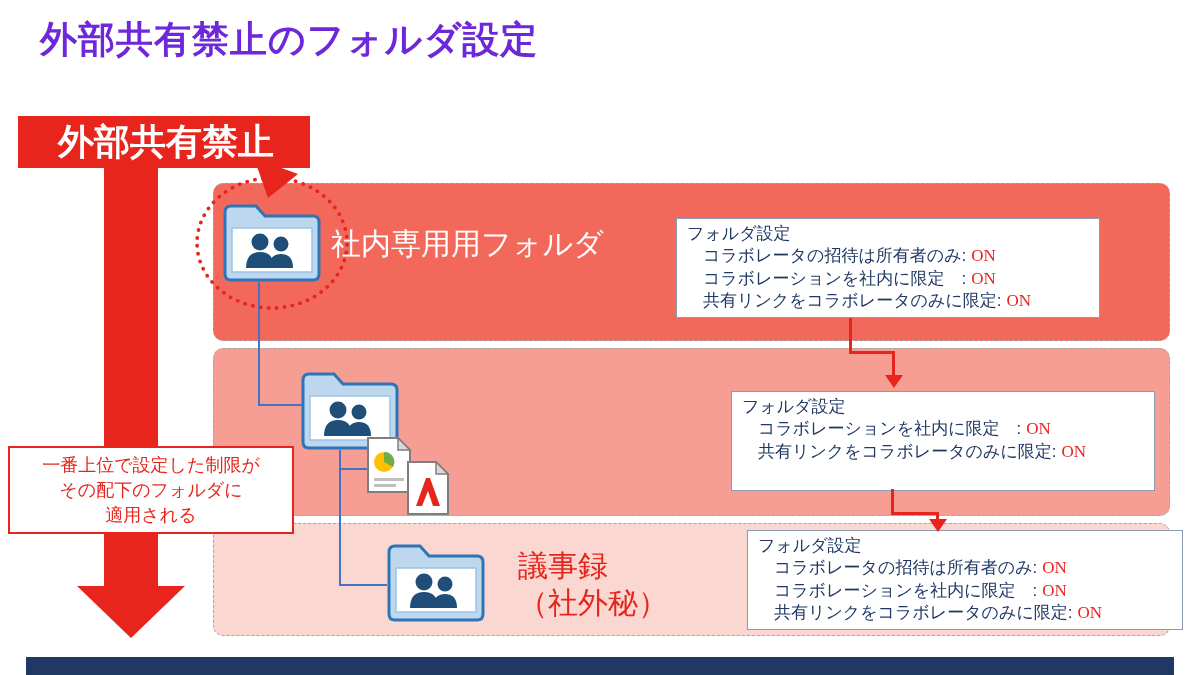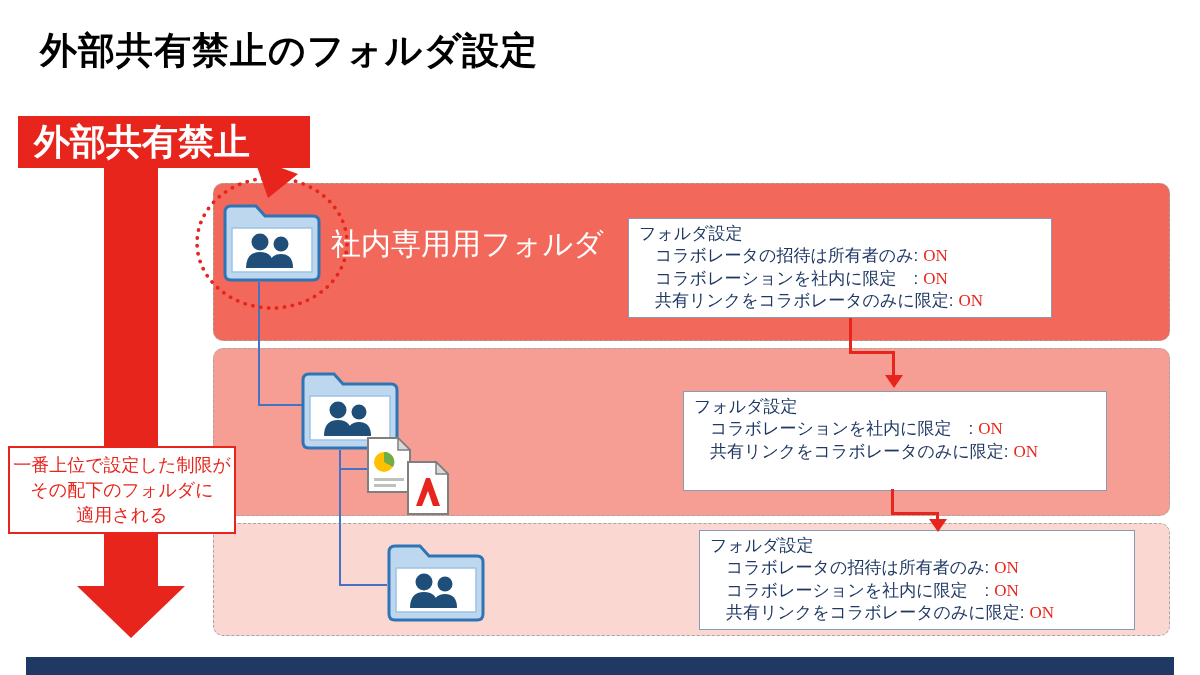--- a/index.html
+++ b/index.html
@@ -3,42 +3,42 @@
 <meta charset="utf-8">
 <style>
   html,body { margin:0; padding:0; background:#ffffff; }
   .slide {
     position:relative; width:1200px; height:675px; background:#ffffff;
     font-family:"Liberation Sans","DejaVu Sans",sans-serif; overflow:hidden;
   }
   .abs { position:absolute; }
 
   .title {
-    left:40px; top:26px; font-size:37px; font-weight:bold; color:#000000; letter-spacing:1px;
+    left:40px; top:15px; font-size:37px; font-weight:bold; color:#6d28d9; letter-spacing:1px;
   }
 
   
   .banner {
     left:18px; top:116px; width:292px; height:52px; background:#e8251d;
     color:#ffffff; font-size:36px; font-weight:bold; line-height:52px;
-    padding-left:16px; box-sizing:border-box; z-index:5;
+    padding-left:40px; box-sizing:border-box; z-index:5;
   }
   .banner-pointer { left:252px; top:158px; z-index:4; }
 
   
   .flow-arrow-body { left:104px; top:166px; width:54px; height:422px; background:#e8251d; z-index:2; }
   .flow-arrow-head {
     left:77px; top:586px; width:0; height:0;
     border-left:54px solid transparent; border-right:54px solid transparent;
     border-top:52px solid #e8251d; z-index:2;
   }
 
   
   .note {
-    left:8px; top:446px; width:228px; background:#ffffff; border:2px solid #e8251d;
+    left:8px; top:446px; width:286px; background:#ffffff; border:2px solid #e8251d;
     color:#e8251d; font-size:18px; line-height:1.38; text-align:center;
     padding:5px 2px; white-space:pre-line; z-index:6; box-sizing:border-box;
   }
 
   
   .band { left:213px; width:957px; border:1px dashed #a6a6a6; border-radius:10px; box-sizing:border-box; z-index:0; }
   .band1 { top:183px; height:158px; background:#f2685a; }
   .band2 { top:348px; height:168px; background:#f69e94; }
   .band3 { top:523px; height:113px; background:#fbd7d1; }
 
@@ -53,21 +53,21 @@
     border:4px dotted #e8251d; border-radius:50%; z-index:3; box-sizing:border-box;
   }
 
   .folder-label { font-size:30px; z-index:3; white-space:pre-line; line-height:1.22; }
   .label-white { color:#ffffff;text-align:center; }
   .label-red { color:#e8251d; }
 
   
   .sbox {
     background:#ffffff; border:1px solid #8a9ab5; box-sizing:border-box;
-    padding:4px 10px 6px 10px; color:#1f3864; font-size:17px; line-height:1.32; z-index:3;
+    padding:4px 10px 6px 10px; color:#1f3864; font-size:17px; line-height:1.32; z-index:3;margin-left:48px;
   }
   .sbox1 { left:628px; top:218px; width:424px; height:100px; }
   .sbox2 { left:683px; top:391px; width:424px; height:100px; }
   .sbox3 { left:699px; top:530px; width:436px; height:100px; }
   .sb-row { padding-left:16px; }
   .sb-value { color:#e8251d; margin-left:5px;font-family:Liberation Serif, serif; }
 
   
   .rline { background:#e8251d; z-index:3; }
   .rhead {
@@ -132,20 +132,22 @@
   </svg>
 
   <svg class="abs folder" style="left:386px; top:538px;" viewBox="0 0 100 86">
     <path d="M3,14 Q3,8 9,8 L34,8 L43,18 L91,18 Q97,18 97,24 L97,76 Q97,82 91,82 L9,82 Q3,82 3,76 Z" fill="#bdd7ee" stroke="#2e75b6" stroke-width="3"></path>
     <rect x="10" y="30" width="80" height="44" fill="#ffffff" stroke="#9dc3e6" stroke-width="1.5"></rect>
     <circle cx="38" cy="44" r="8.5" fill="#1f4e79"></circle>
     <path d="M24,70 Q24,54 38,54 Q52,54 52,70 Z" fill="#1f4e79"></path>
     <circle cx="59" cy="46" r="7.5" fill="#1f4e79"></circle>
     <path d="M47,70 Q47,56 59,56 Q71,56 71,70 Z" fill="#1f4e79"></path>
   </svg>
+  <div class="abs folder-label label-red" style="left:518px; top:548px;">議事録
+（社外秘）</div>
 
   <div class="abs sbox sbox1">
     <div>フォルダ設定</div>
     <div class="sb-row">
       <span>コラボレータの招待は所有者のみ:</span><span class="sb-value">ON</span>
     </div>
     <div class="sb-row">
       <span>コラボレーションを社内に限定　:</span><span class="sb-value">ON</span>
     </div>
     <div class="sb-row">

